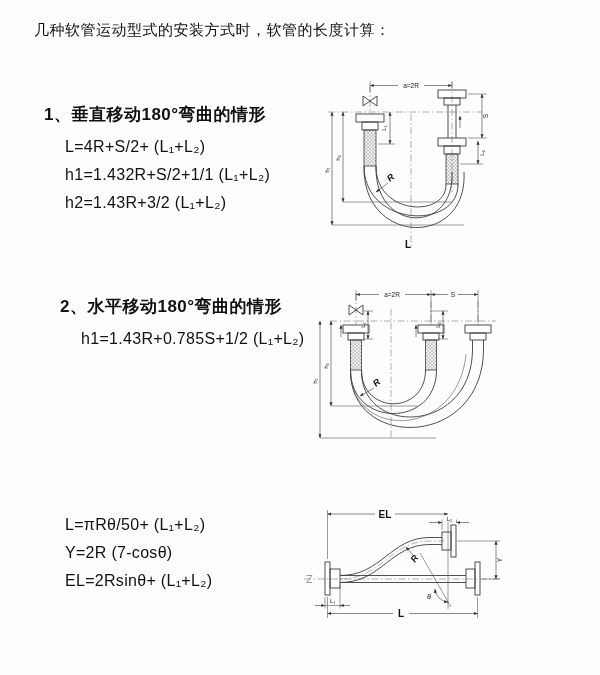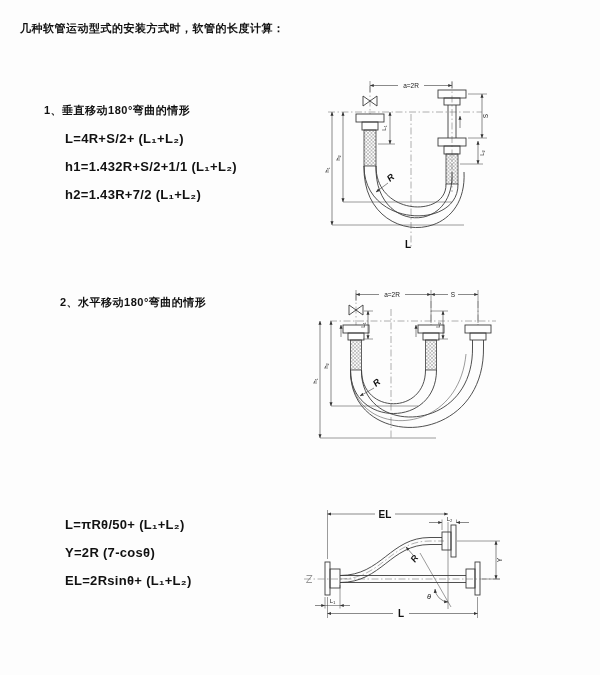--- a/index.html
+++ b/index.html
@@ -5,26 +5,26 @@
   * { margin:0; padding:0; box-sizing:border-box; }
   html,body { width:600px; height:675px; }
   body {
     position:relative;
     background:#fdfdfd;
     color:#111;
     font-family:"Liberation Sans","DejaVu Sans",sans-serif;
     overflow:hidden;
   }
   .doc-title{
-    position:absolute; left:20px; top:21px;
-    font-size:11px; font-weight:700; letter-spacing:.5px;
+    position:absolute; left:34px; top:21px;
+    font-size:15px; font-weight:400; letter-spacing:.5px;
   }
   .sec{ position:absolute; left:44px; }
-  .sec-heading{ font-size:11px; font-weight:700; letter-spacing:.5px; margin-bottom:7px; }
-  .formula{ font-size:13px; font-weight:700; margin-left:21px; line-height:28px; letter-spacing:.3px; }
+  .sec-heading{ font-size:17px; font-weight:700; letter-spacing:.5px; margin-bottom:7px; }
+  .formula{ font-size:16px; font-weight:400; margin-left:21px; line-height:28px; letter-spacing:.3px; }
   #sec1{ top:103px; } #sec2{ top:295px;margin-left:16px; } #sec3{ top:511px; }
   .diagram{ position:absolute; }
   #d1{ left:312px; top:70px; } #d2{ left:306px; top:281px; } #d3{ left:296px; top:501px; }
   
   .ln  { stroke:#3c3c3c; stroke-width:.9;  fill:none; }
   .thin{ stroke:#4a4a4a; stroke-width:.55; fill:none; }
   .dim { stroke:#3c3c3c; stroke-width:.6;  fill:none; }
   .cl  { stroke:#6f6f6f; stroke-width:.55; fill:none; stroke-dasharray:7 2.5 1.5 2.5; }
   .hose{ stroke:#3c3c3c; stroke-width:.8; }
   text.dl  { font-size:6.5px; fill:#222; }
@@ -35,25 +35,26 @@
 </style>
 </head>
 <body>
 
 <div class="doc-title">几种软管运动型式的安装方式时，软管的长度计算：</div>
 
 <section class="sec" id="sec1">
   <div class="sec-heading">1、垂直移动180°弯曲的情形</div>
   <div class="formula">L=4R+S/2+ (L₁+L₂)</div>
   <div class="formula">h1=1.432R+S/2+1/1 (L₁+L₂)</div>
-  <div class="formula">h2=1.43R+7/2 (L₁+L₂)</div>
+  <div class="formula">h2=1.43R+3/2 (L₁+L₂)</div>
 </section>
 
 <section class="sec" id="sec2">
   <div class="sec-heading">2、水平移动180°弯曲的情形</div>
+  <div class="formula">h1=1.43R+0.785S+1/2 (L₁+L₂)</div>
 </section>
 
 <section class="sec" id="sec3">
   <div class="formula">L=πRθ/50+ (L₁+L₂)</div>
   <div class="formula">Y=2R (7-cosθ)</div>
   <div class="formula">EL=2Rsinθ+ (L₁+L₂)</div>
 </section>
 
 <svg class="diagram" id="d1" width="286" height="192" viewBox="0 0 286 192">
   <defs>

